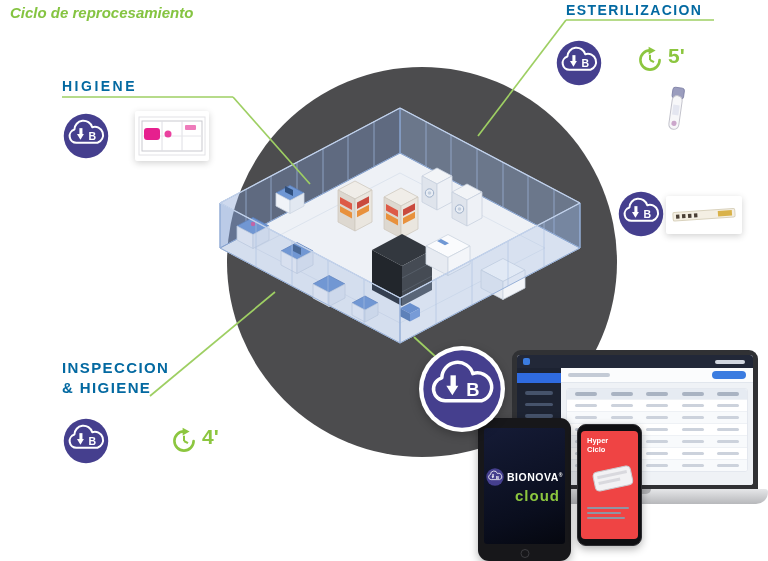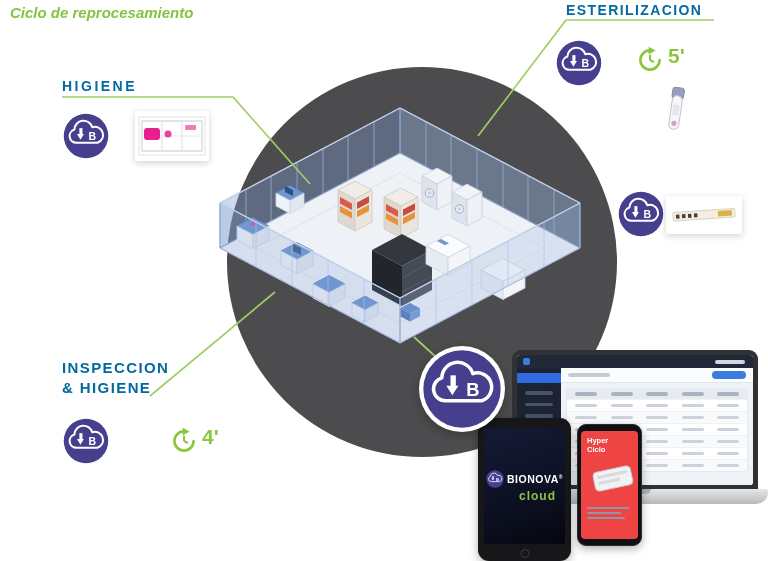--- a/index.html
+++ b/index.html
@@ -47,21 +47,21 @@
 
   
   #tablet{left:478px;top:418px;width:93px;height:143px;background:#17171A;border-radius:11px;
           box-shadow:0 3px 9px rgba(0,0,0,.3);}
   #tablet-screen{position:absolute;left:6px;right:6px;top:10px;bottom:17px;border-radius:3px;
                  background:linear-gradient(160deg,#151B36 0%,#0A0E1E 70%,#05070F 100%);
                  display:flex;flex-direction:column;align-items:center;justify-content:center;}
   .tb-logo-row{display:flex;align-items:center;gap:3px;}
   .tb-brand{color:#fff;font-size:10.5px;font-weight:bold;letter-spacing:.5px;}
   .tb-brand sup{font-size:5px;}
-  .tb-cloudword{color:#8CC63F;font-size:12px;font-weight:bold;letter-spacing:1px;margin:1px 0 0 26px;}
+  .tb-cloudword{color:#8CC63F;font-size:15px;font-weight:bold;letter-spacing:1px;margin:1px 0 0 26px;}
   #tablet .home{position:absolute;left:50%;bottom:3.5px;transform:translateX(-50%);
                 width:9px;height:9px;border-radius:50%;border:1.5px solid #3C3C40;box-sizing:border-box;}
 
   
   #phone{left:577px;top:424px;width:65px;height:122px;background:#0F0F12;border:1px solid #2C2C30;
          border-radius:9px;box-shadow:0 3px 8px rgba(0,0,0,.3);box-sizing:border-box;}
   #phone-screen{position:absolute;left:3px;right:3px;top:6px;bottom:6px;border-radius:4px;
                 background:#ef4444;overflow:hidden;padding:5px 5px 0 6px;box-sizing:border-box;}
   .ph-title{color:#fff;font-size:7.5px;font-weight:bold;line-height:1.2;}
   .ph-bars i{display:block;height:2px;background:#8F95A3;border-radius:1px;margin-top:3px;}

